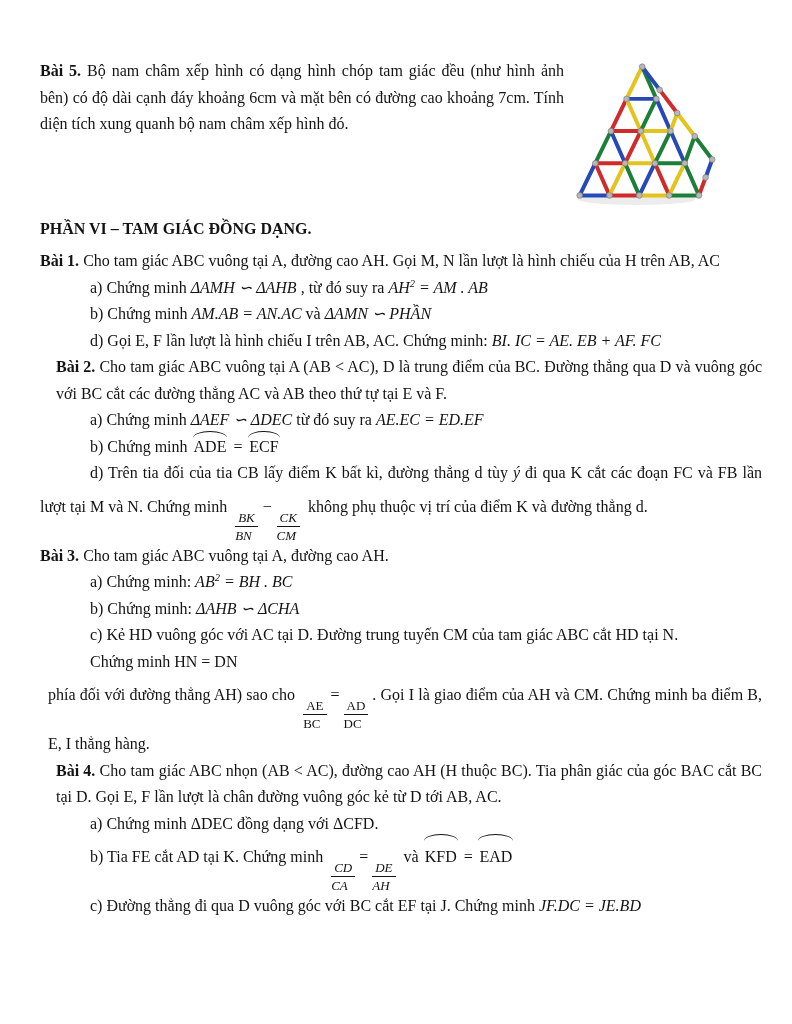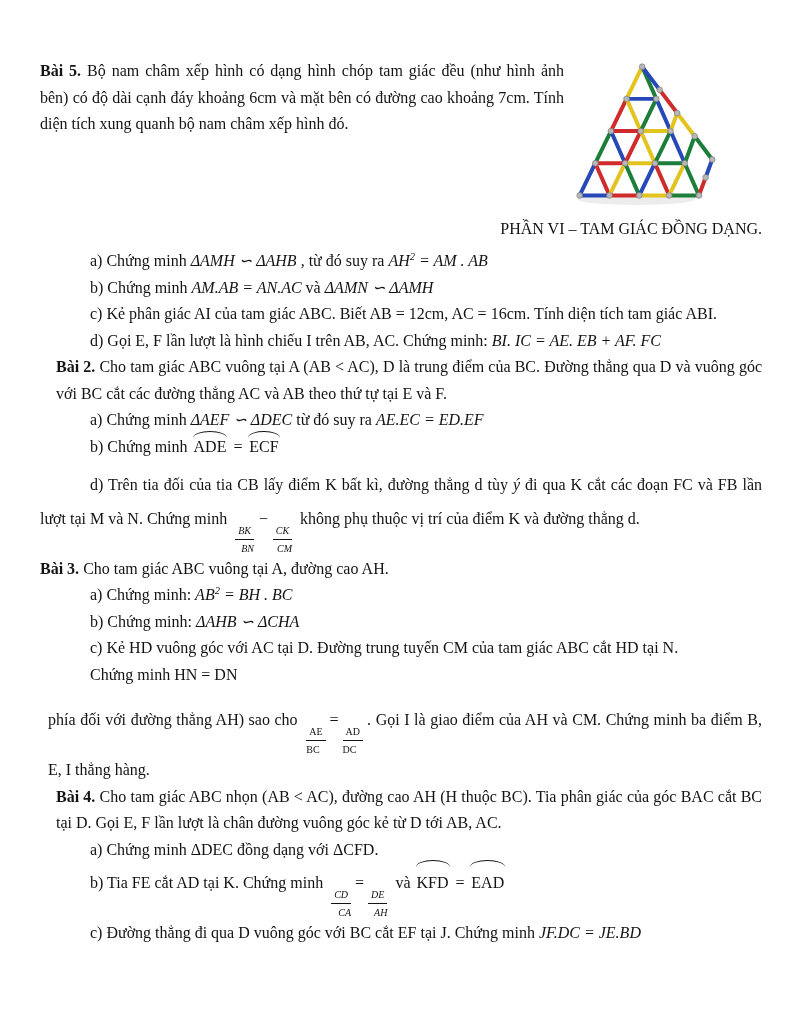--- a/index.html
+++ b/index.html
@@ -6,34 +6,34 @@
   body{
     width:792px;height:1024px;
     font-family:"Liberation Serif", serif;
     font-size:16px;color:#131313;
     overflow:hidden;
   }
   .page{box-sizing:border-box;width:792px;height:755px;padding:58px 30px 16px 40px;}
   .intro{min-height:156px;overflow:hidden;text-align:justify;line-height:30px;}
   .figure-wrap{float:right;width:142px;height:152px;margin:-2px 46px 0 10px;}
   .figure-wrap svg{display:block;width:142px;height:152px;}
-  .heading{text-align:right;font-weight:400;line-height:26px;margin:2px 0 6px 0;}
+  .heading{text-align:left;font-weight:700;line-height:26px;margin:2px 0 6px 0;}
   .para{line-height:26.5px;}
   .sub{padding-left:50px;}
   .sub-indent{text-indent:50px;}
   .small-indent{padding-left:8px;}
   .tall{line-height:40px;}
   .p-justify{text-align:justify;margin-left:16px;}
-  .p-justify-full{text-align:justify;text-align-last:justify;margin-top:12px;}
+  .p-justify-full{text-align:justify;text-align-last:justify;}
   .bold{font-weight:700;}
   .math{font-style:italic;}
   sup{font-size:10.5px;line-height:0;font-style:italic;}
   .frac{
-    display:inline-flex;flex-direction:column;text-align:right;
-    font-size:10px;line-height:15px;vertical-align:-10px;margin:0 4px;
+    display:inline-flex;flex-direction:column;text-align:left;
+    font-size:13px;line-height:15px;vertical-align:-10px;margin:0 4px;
   }
   .frac .num{border-bottom:1.2px solid #131313;padding:0 3px 1px;}
   .frac .den{padding-top:1px;}
   .arc{position:relative;display:inline-block;padding:0 2px;}
   .arc::before{
     content:'';position:absolute;left:1px;right:1px;top:-3px;height:6px;
     border-top:1.4px solid #131313;border-radius:100% 100% 0 0 / 200% 200% 0 0;
   }
 </style>
 </head>
@@ -110,23 +110,23 @@
       </svg>
     </div>
     <div id="intro-text">
         <div class="para "><span class="bold">Bài 5.</span> Bộ nam châm xếp hình có dạng hình chóp tam giác đều (như hình ảnh bên) có độ dài cạnh đáy khoảng 6cm và mặt bên có đường cao khoảng 7cm. Tính diện tích xung quanh bộ nam châm xếp hình đó.</div>
       </div>
   </div>
 
   <div class="heading">PHẦN VI – TAM GIÁC ĐỒNG DẠNG.</div>
 
   <div id="main-text">
+      <div class="para "><span class="bold">Bài 1.</span> Cho tam giác ABC vuông tại A, đường cao AH. Gọi M, N lần lượt là hình chiếu của H trên AB, AC</div>
       <div class="para sub">a) Chứng minh <span class="math">ΔAMH ∽ ΔAHB</span> , từ đó suy ra <span class="math">AH</span><sup>2</sup><span class="math"> =  AM . AB</span></div>
-      <div class="para sub">b) Chứng minh  <span class="math">AM.AB = AN.AC</span> và <span class="math">ΔAMN ∽ ΔAMH</span></div>
-      <div class="para sub">c) Kẻ phân giác AI của tam giác ABC. Biết AB = 12cm, AC = 16cm.  Tính diện tích tam giác  ABI.</div>
+      <div class="para sub">b) Chứng minh  <span class="math">AM.AB = AN.AC</span> và <span class="math">ΔAMN ∽ PHẦN</span></div>
       <div class="para sub">d) Gọi E, F lần lượt là hình chiếu I trên AB, AC. Chứng minh:  <span class="math">BI. IC = AE. EB + AF. FC</span></div>
       <div class="para p-justify"><span class="bold">Bài 2.</span> Cho tam giác ABC vuông tại A (AB &lt; AC), D là trung điểm của BC. Đường thẳng qua D và vuông góc với BC cắt các đường thẳng AC và AB theo thứ tự tại E và F.</div>
       <div class="para sub">a) Chứng minh <span class="math">ΔAEF ∽ ΔDEC</span>  từ đó suy ra  <span class="math">AE.EC  = ED.EF</span></div>
       <div class="para sub">b) Chứng minh <span class="arc">ADE</span><span class="math"> = </span><span class="arc">ECF</span></div>
       <div class="para sub-indent p-justify-full">d) Trên tia đối của tia CB lấy điểm K bất kì, đường thẳng d tùy <span class="math">ý</span> đi qua K cắt các đoạn FC và FB lần</div>
       <div class="para tall">lượt tại M và N. Chứng minh <span class="frac math">
           <span class="num">BK</span>
           <span class="den">BN</span>
         </span><span class="math">−</span><span class="frac math">
           <span class="num">CK</span>

